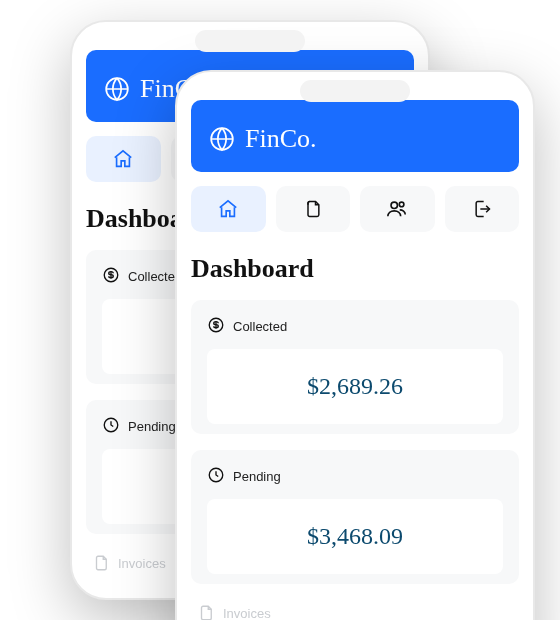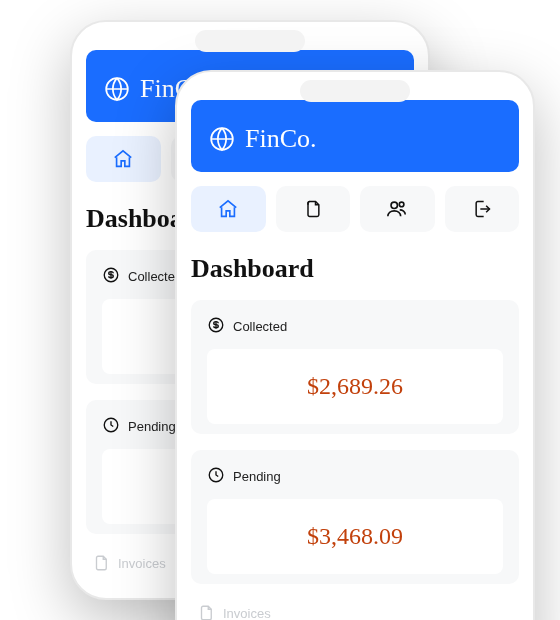--- a/index.html
+++ b/index.html
@@ -102,21 +102,21 @@
 }
 .card-body {
   background: #fff;
   border-radius: 8px;
   margin-top: 12px;
   padding: 24px 10px;
   text-align: center;
 }
 .amount {
   font-size: 24px;
-  color: #c2410c;
+  color: #0c4a6e;
 }
 .muted-row {
   display: flex;
   align-items: center;
   gap: 8px;
   color: #c9ccd0;
   font-family: -apple-system, Helvetica, Arial, sans-serif;
   font-size: 13px;
   padding: 4px 6px;
 }

